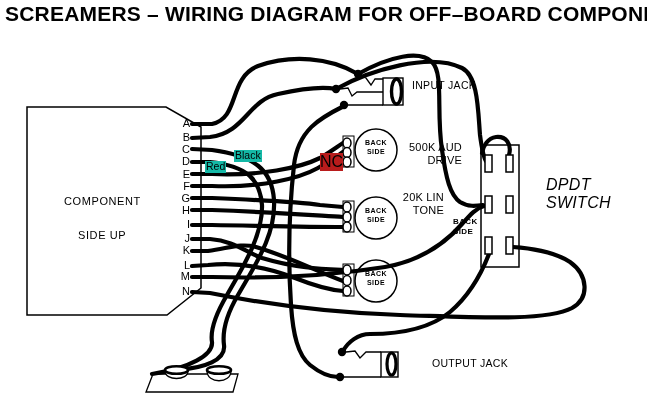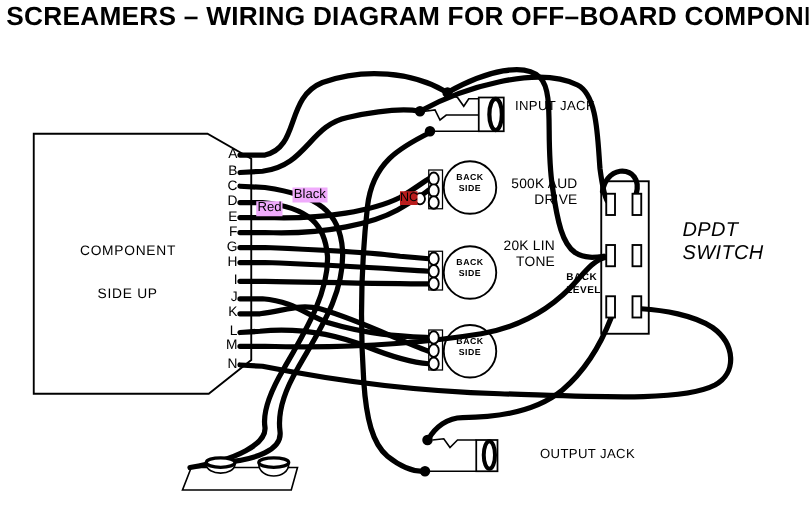--- a/index.html
+++ b/index.html
@@ -4,27 +4,27 @@
 <style>
   html,body{margin:0;padding:0;background:#ffffff;}
   #stage{
     position:relative;width:647px;height:405px;background:#ffffff;
     font-family:"Liberation Sans", sans-serif;color:#000;overflow:hidden;
   }
   .lbl{position:absolute;white-space:pre-line;color:#000;line-height:1.1;}
   #title{left:5px;top:2px;font-size:21px;font-weight:bold;letter-spacing:.2px;white-space:nowrap;}
   .board-text{font-size:11px;letter-spacing:.6px;}
   .term{position:absolute;width:14px;text-align:right;font-size:11px;line-height:11px;}
-  .wire-lbl{font-size:10.5px;background:#f0abfc;padding:0 1px;}
+  .wire-lbl{font-size:10.5px;background:#14b8a6;padding:0 1px;}
   .pot-back{font-size:7px;line-height:9px;text-align:center;letter-spacing:.4px;font-weight:bold;}
   .pot-val{font-size:11px;line-height:13px;text-align:right;letter-spacing:.2px;}
   .jack-lbl{font-size:10.5px;letter-spacing:.3px;text-align:center;}
   #dpdt-label{font-size:16px;letter-spacing:.3px;font-style:italic;}
   #dpdt-back{font-size:8px;line-height:9.5px;letter-spacing:.4px;font-weight:bold;}
-  #nc-label{font-size:10px;background:#b91c1c;}
+  #nc-label{font-size:16px;background:#b91c1c;}
   svg{position:absolute;left:0;top:0;}
 </style>
 </head>
 <body>
 
 <div id="stage">
 
   <svg width="647" height="405" viewBox="0 0 647 405">
 
     <g>
@@ -151,18 +151,18 @@
   <div class="lbl pot-back" style="left:355px;top:269px;width:42px;">BACK
 SIDE</div>
 
   <div class="lbl pot-val" style="left:400px;top:141px;width:62px;">500K AUD
 DRIVE</div>
   <div class="lbl pot-val" style="left:398px;top:191px;width:46px;">20K LIN
 TONE</div>
 
   <div class="lbl" id="dpdt-label" style="left:546px;top:176px;">DPDT SWITCH</div>
   <div class="lbl" id="dpdt-back" style="left:453px;top:217px;">BACK
-LEVEL</div>
+SIDE</div>
 
   <div class="lbl jack-lbl" style="left:412px;top:80px;">INPUT JACK</div>
   <div class="lbl jack-lbl" style="left:432px;top:358px;">OUTPUT JACK</div>
 
 </div>
 
 </body></html>

